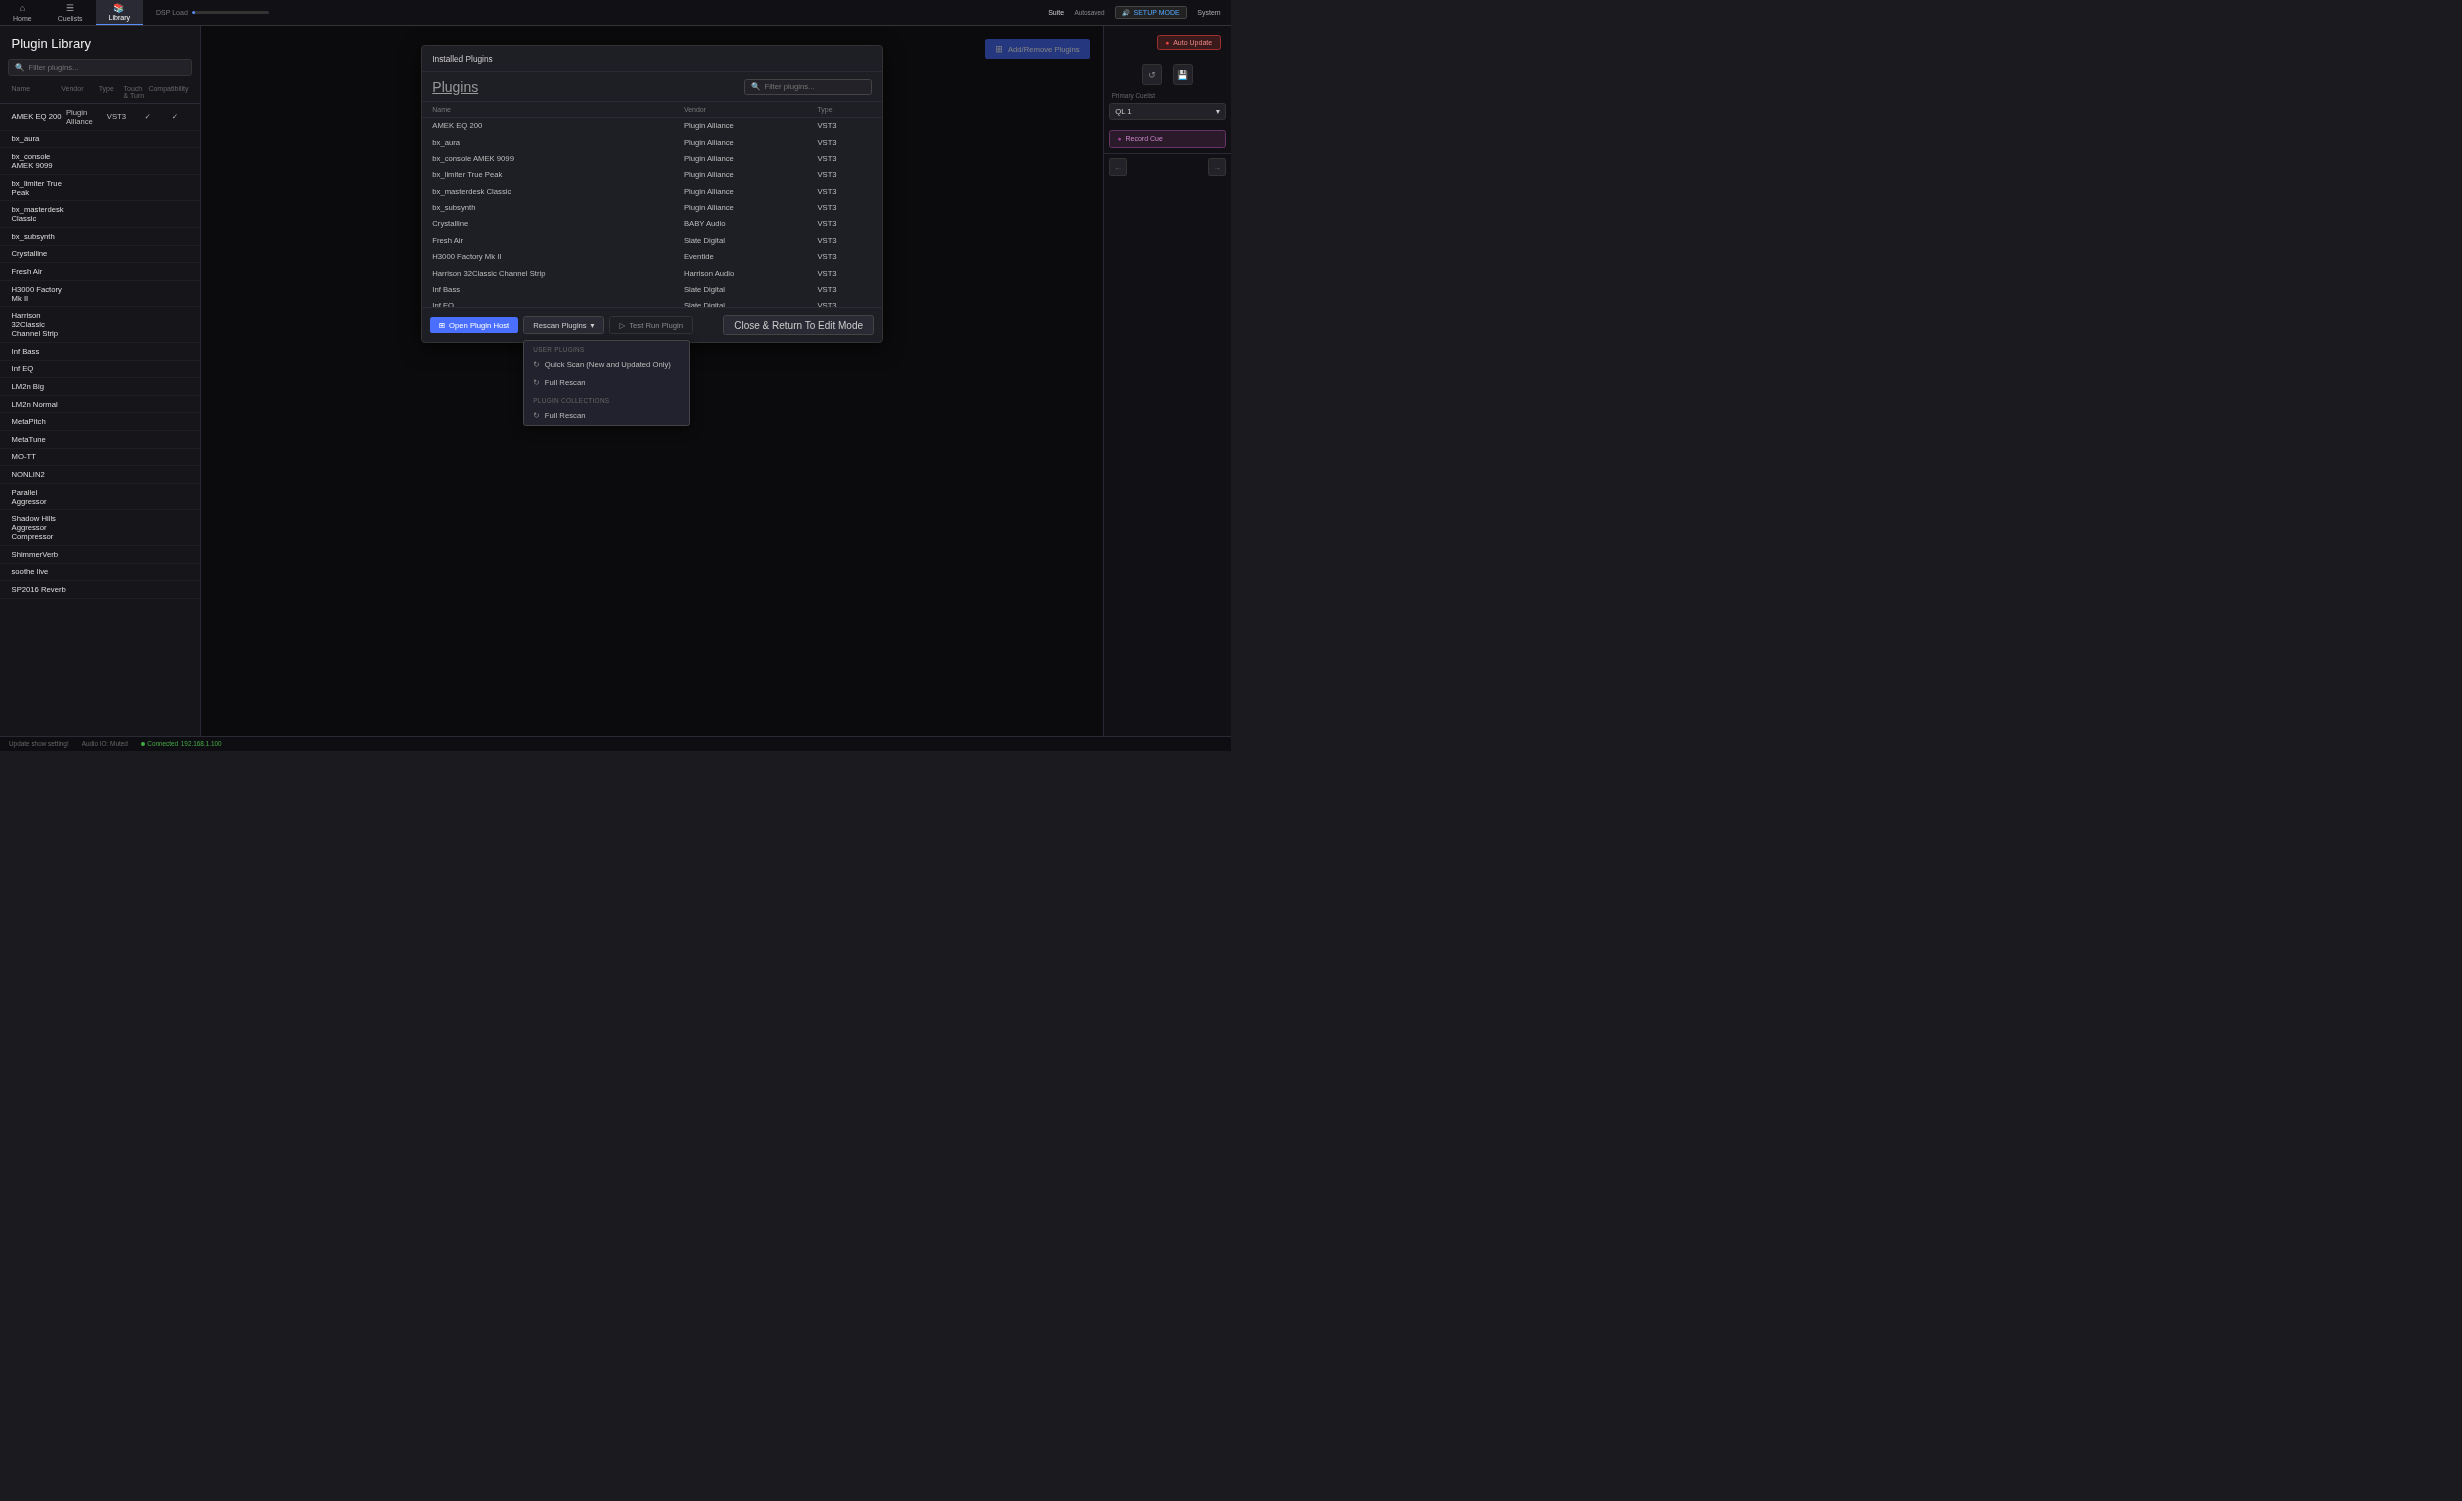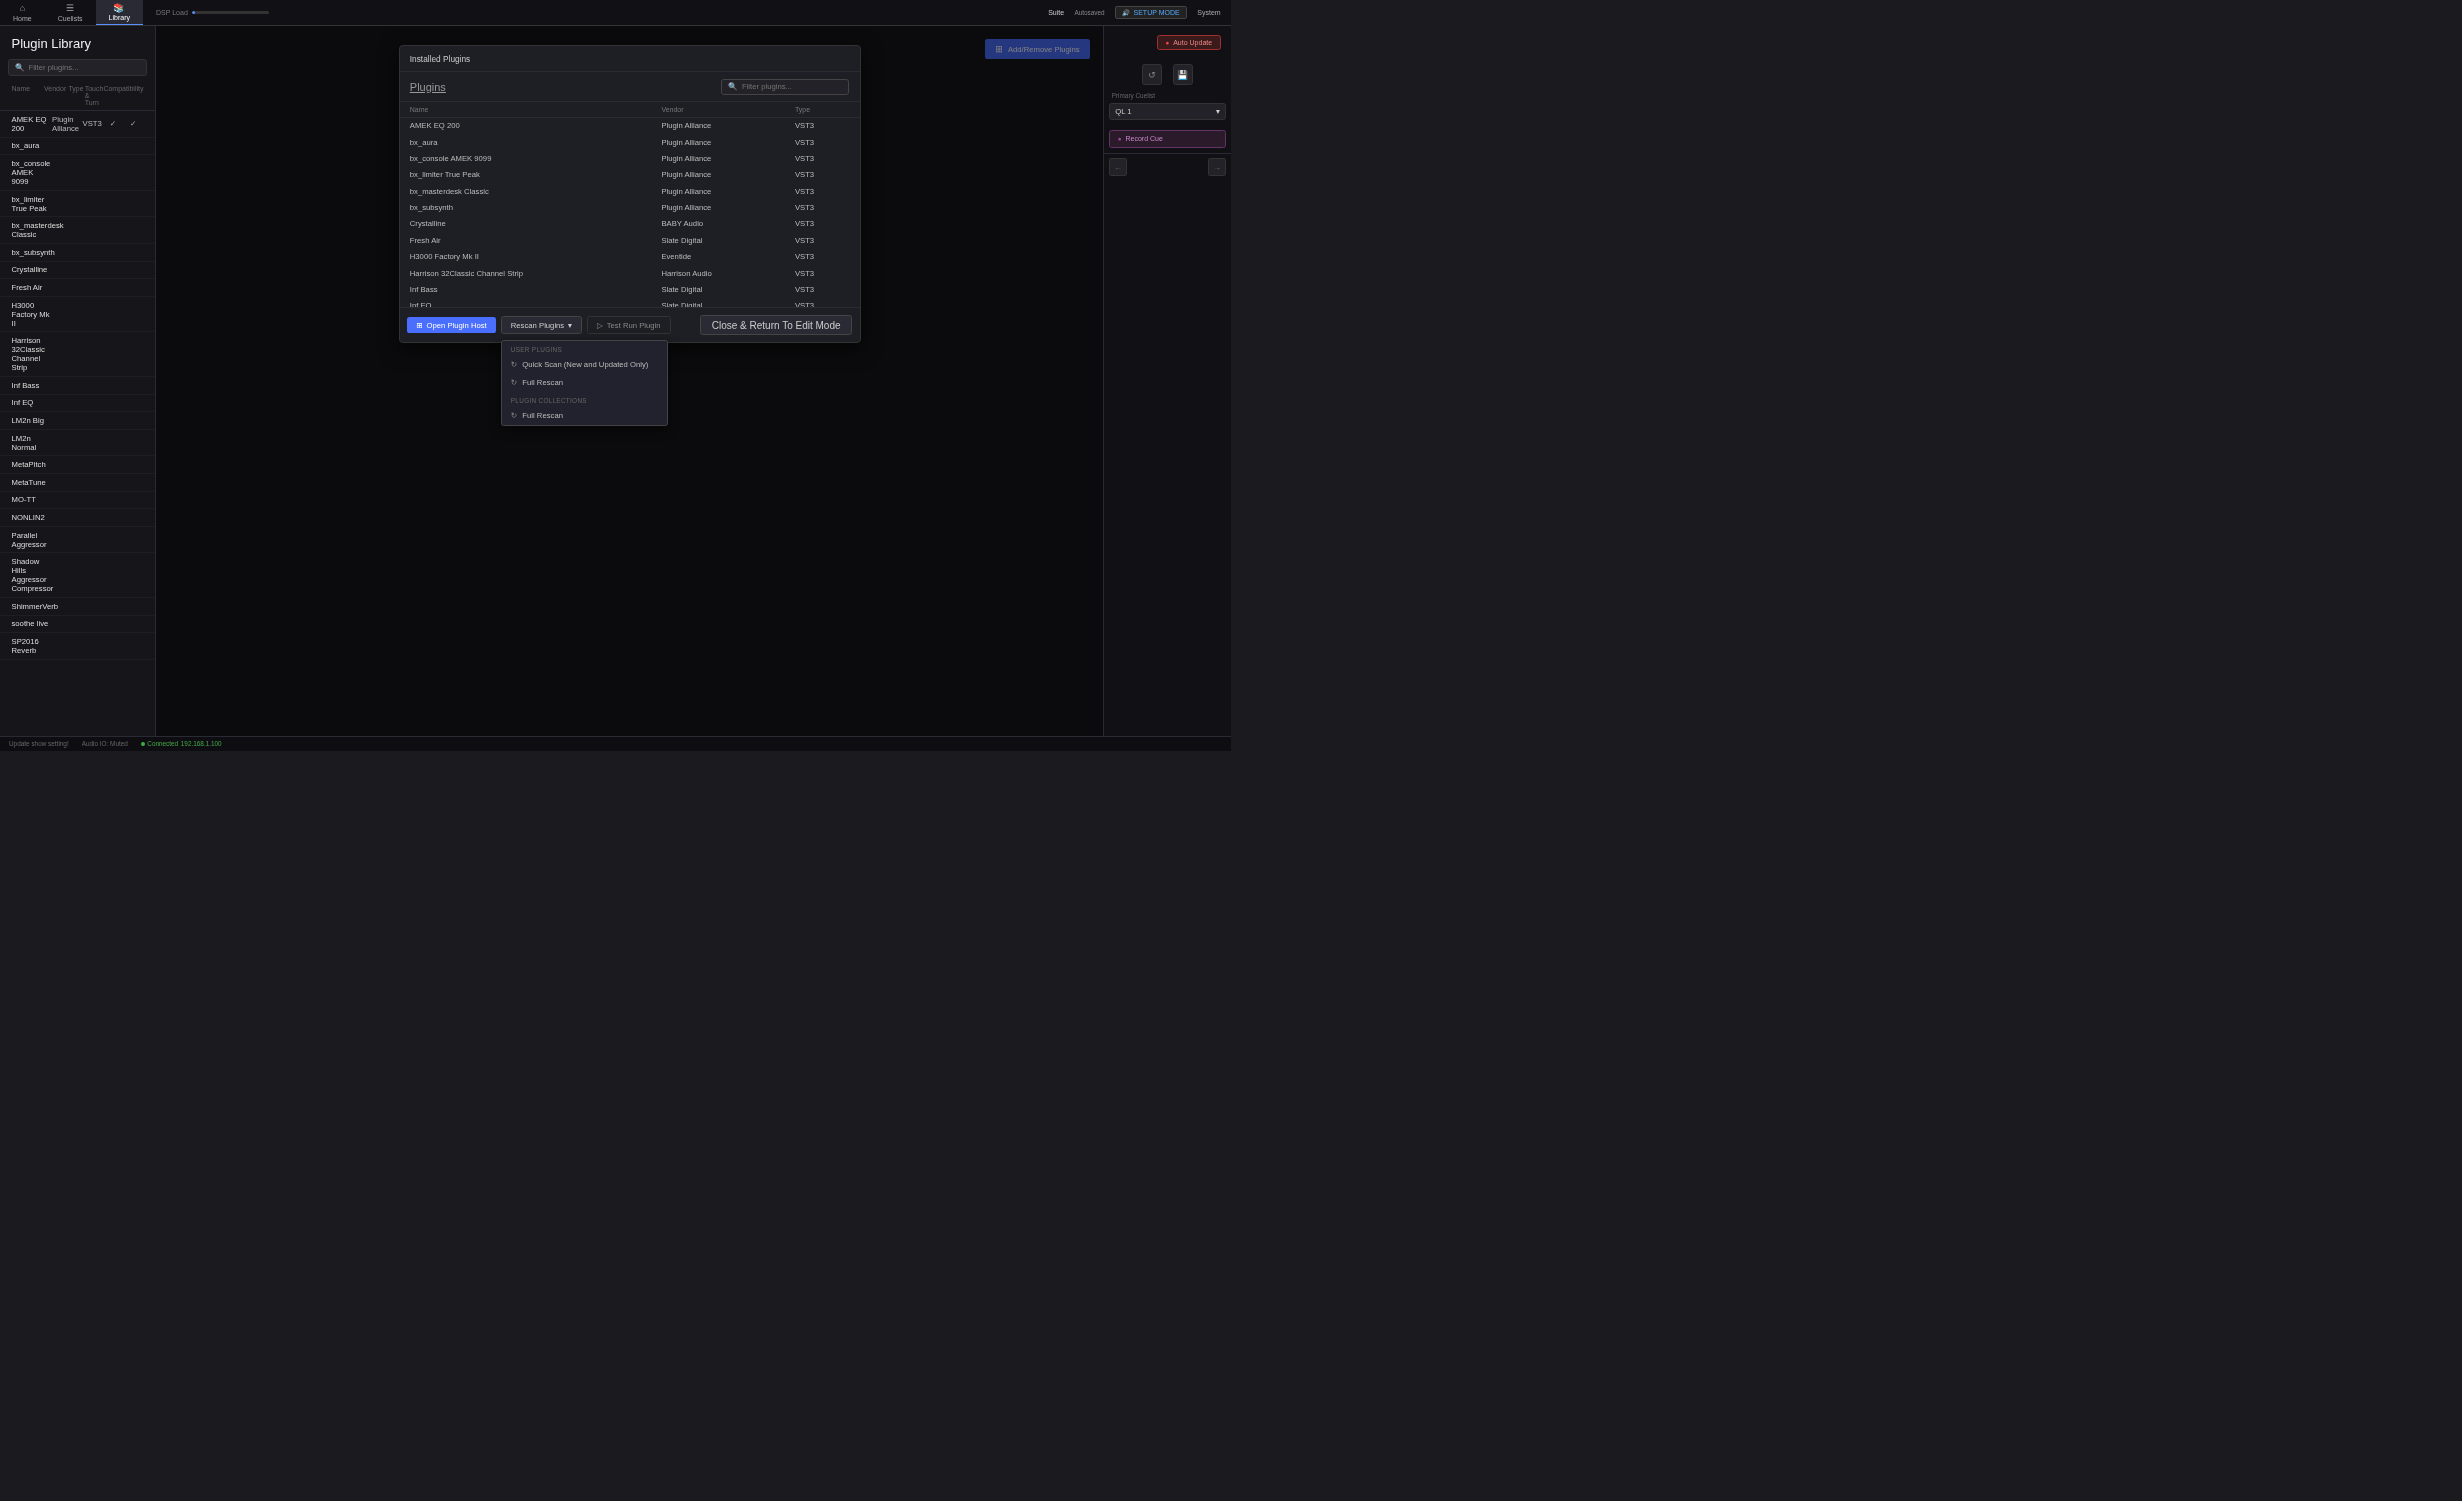--- a/index.html
+++ b/index.html
@@ -91,21 +91,21 @@
     }
 
     
     .main-layout {
       display: flex;
       height: calc(100% - 26px - 15.4px);
     }
 
     
     .sidebar {
-      width: 156px;
+      width: 201px;
       background: #16161a;
       border-right: 0.6px solid #2a2a35;
       display: flex;
       flex-direction: column;
       overflow: hidden;
     }
     .page-title {
       padding: 10.3px 11.5px 5.1px;
       font-size: 13px;
       color: #eee;
@@ -293,21 +293,21 @@
       font-size: 8.3px;
       color: #ccc;
     }
     .modal-search-row {
       display: flex;
       align-items: center;
       justify-content: space-between;
       padding: 6.4px 10.3px;
       border-bottom: 0.6px solid #2a2a35;
     }
-    .modal-search-label { color: #999; font-size: 11px; text-decoration: underline; }
+    .modal-search-label { color: #999; font-size: 14px; text-decoration: underline; }
     .modal-search-input {
       background: #222228;
       border: 0.6px solid #444;
       border-radius: 2.6px;
       padding: 2.6px 6.4px;
       color: #ccc;
       font-size: 7.7px;
       width: 128px;
       display: flex; align-items: center; gap: 3.8px;
     }

